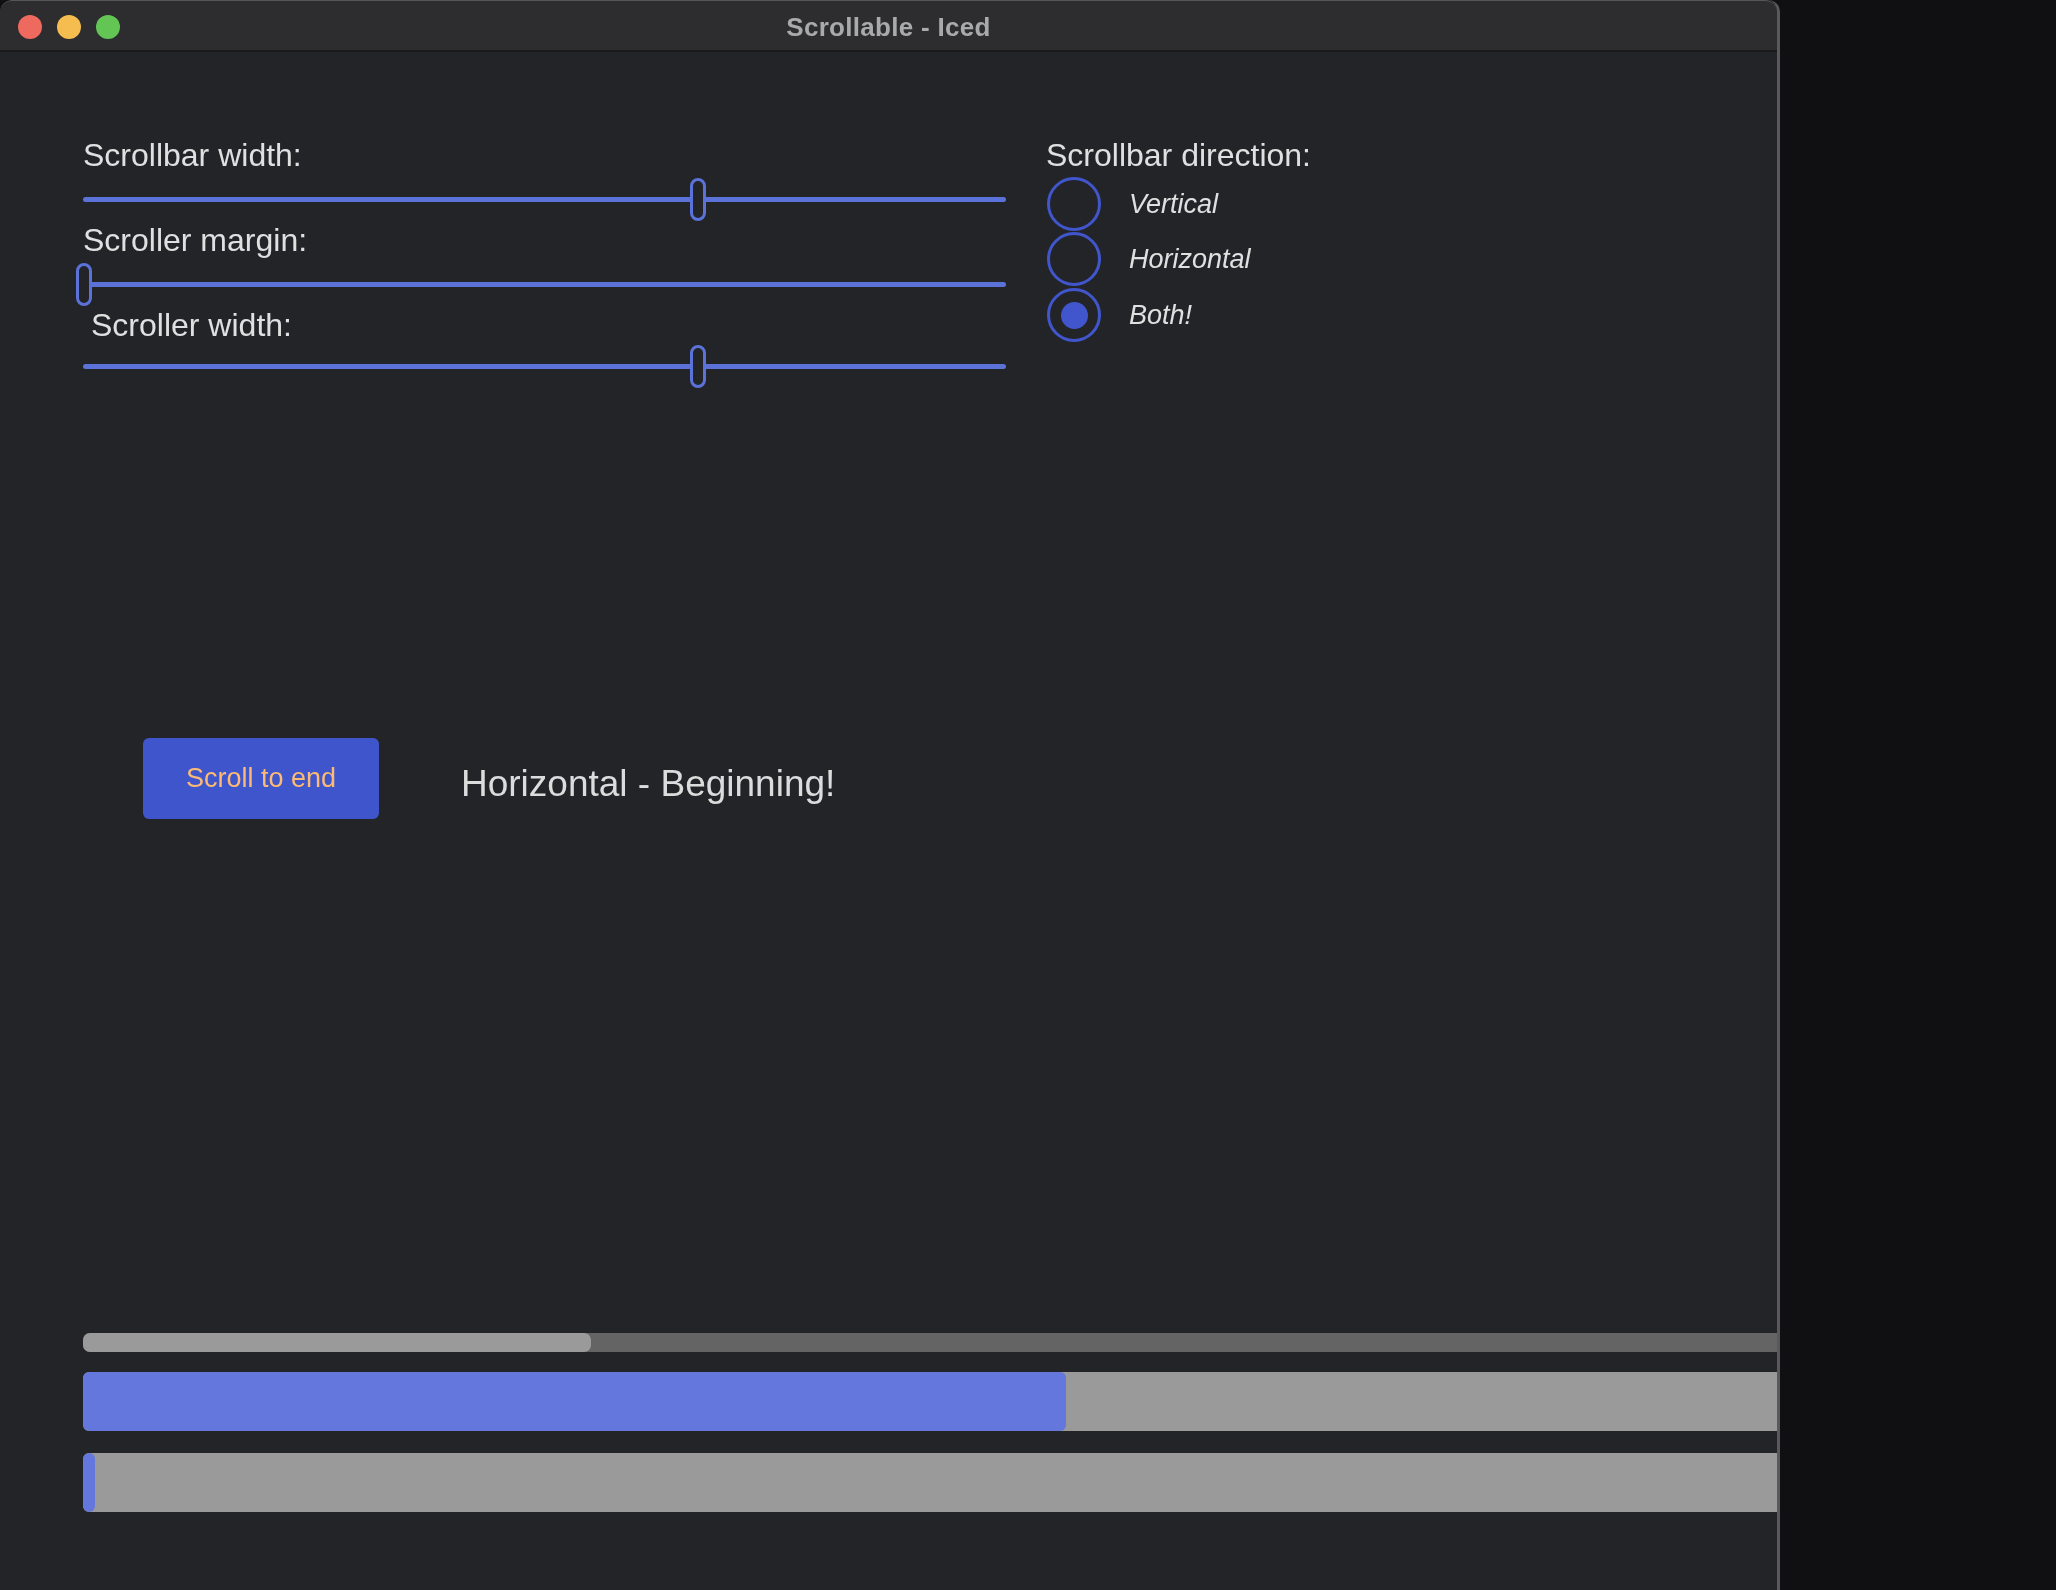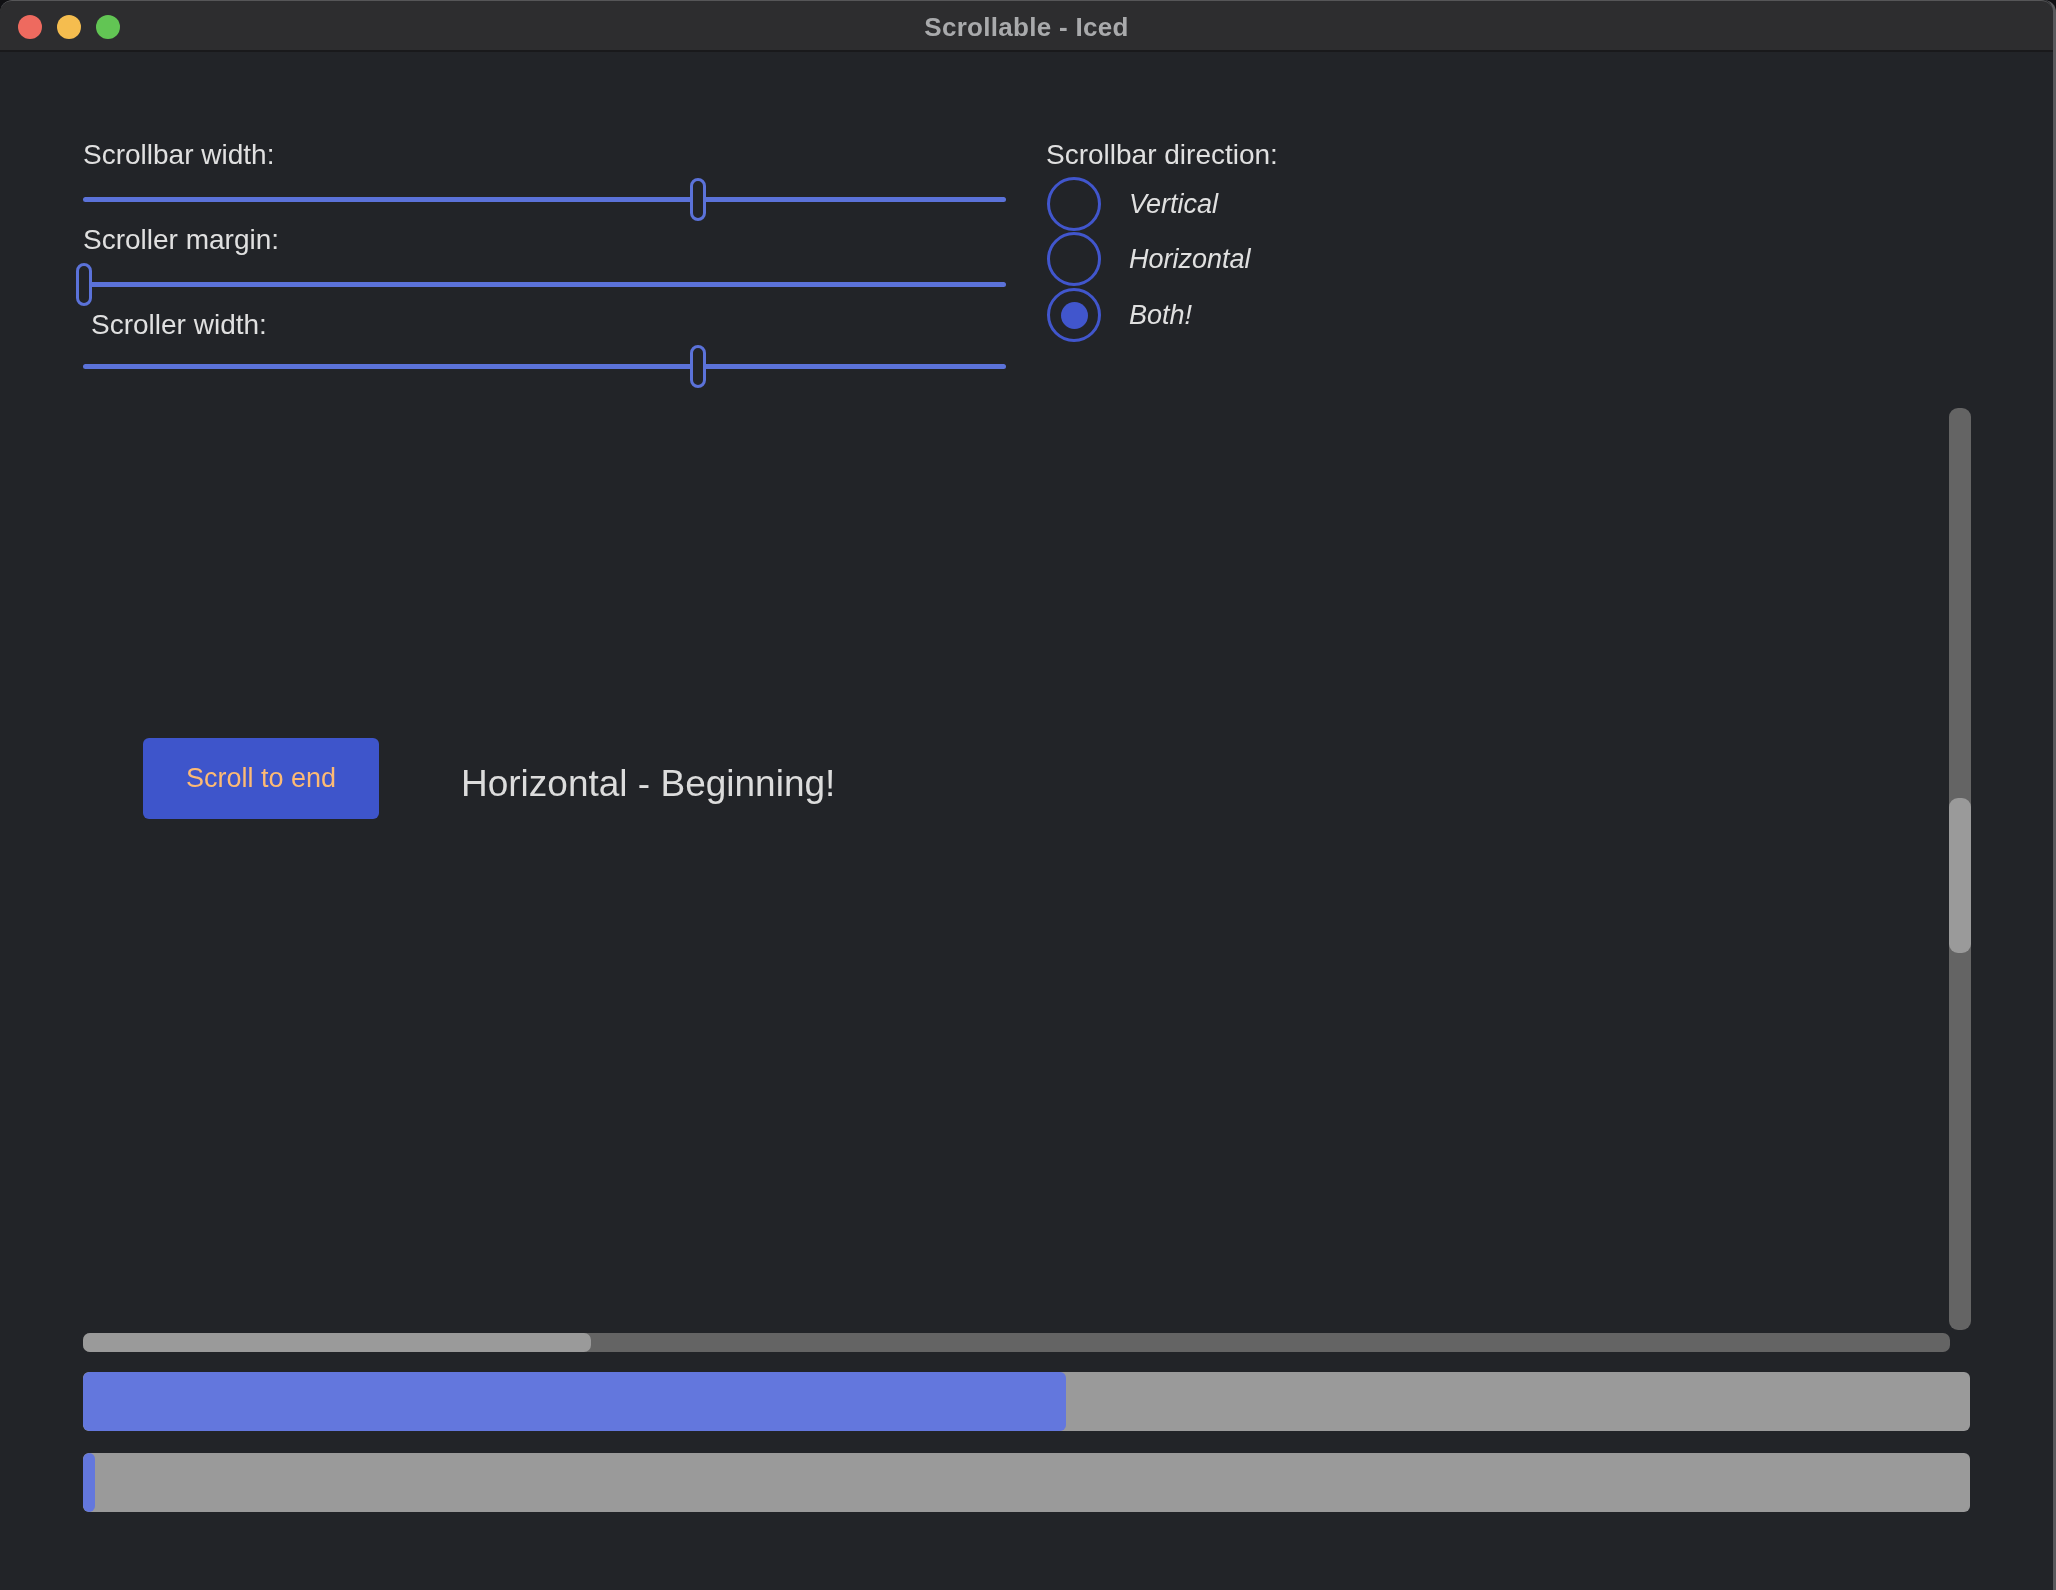--- a/index.html
+++ b/index.html
@@ -1,18 +1,18 @@
 <!DOCTYPE html>
 <html><head>
 <meta charset="utf-8">
 <style>
   html,body{margin:0;padding:0;background:#101013;}
   *{box-sizing:border-box;}
   .window{
-    position:relative;width:2056px;height:1590px;
+    position:relative;width:1780px;height:1590px;
     background:#222428;overflow:hidden;
     font-family:"Liberation Sans","DejaVu Sans",sans-serif;
     border-radius:12px 12px 0 0;
     border-right:3px solid #59595c;
   }
   
   .titlebar{
     position:absolute;left:0;top:0;width:100%;height:52px;
     background:#2d2d2f;border-top:1px solid #565658;
     border-bottom:2px solid #19191b;border-radius:12px 12px 0 0;
@@ -20,21 +20,21 @@
   .titlebar .title{
     position:absolute;left:0;right:0;top:0;height:52px;
     display:flex;align-items:center;justify-content:center;
     color:#a9aaac;font-size:26px;font-weight:bold;letter-spacing:.3px;
   }
   .traffic{position:absolute;top:14px;width:24px;height:24px;border-radius:50%;}
   .tl-close{left:18px;background:#ee6a5f;}
   .tl-min{left:57px;background:#f5bd4f;}
   .tl-max{left:96px;background:#62c554;}
   
-  .lbl{position:absolute;color:#e0e0e0;font-size:28px;line-height:34px;}
+  .lbl{position:absolute;color:#e0e0e0;font-size:32px;line-height:34px;}
   
   .rail{position:absolute;height:5px;width:923px;left:83px;background:#5b72d9;border-radius:3px;}
   .handle{
     position:absolute;width:16px;height:43px;background:#222428;
     border:3px solid #5b72d9;border-radius:9px;
   }
   
   .radio-row{position:absolute;left:1047px;display:flex;align-items:center;height:54px;}
   .radio-circle{
     width:54px;height:54px;border-radius:50%;border:3px solid #4156cd;

